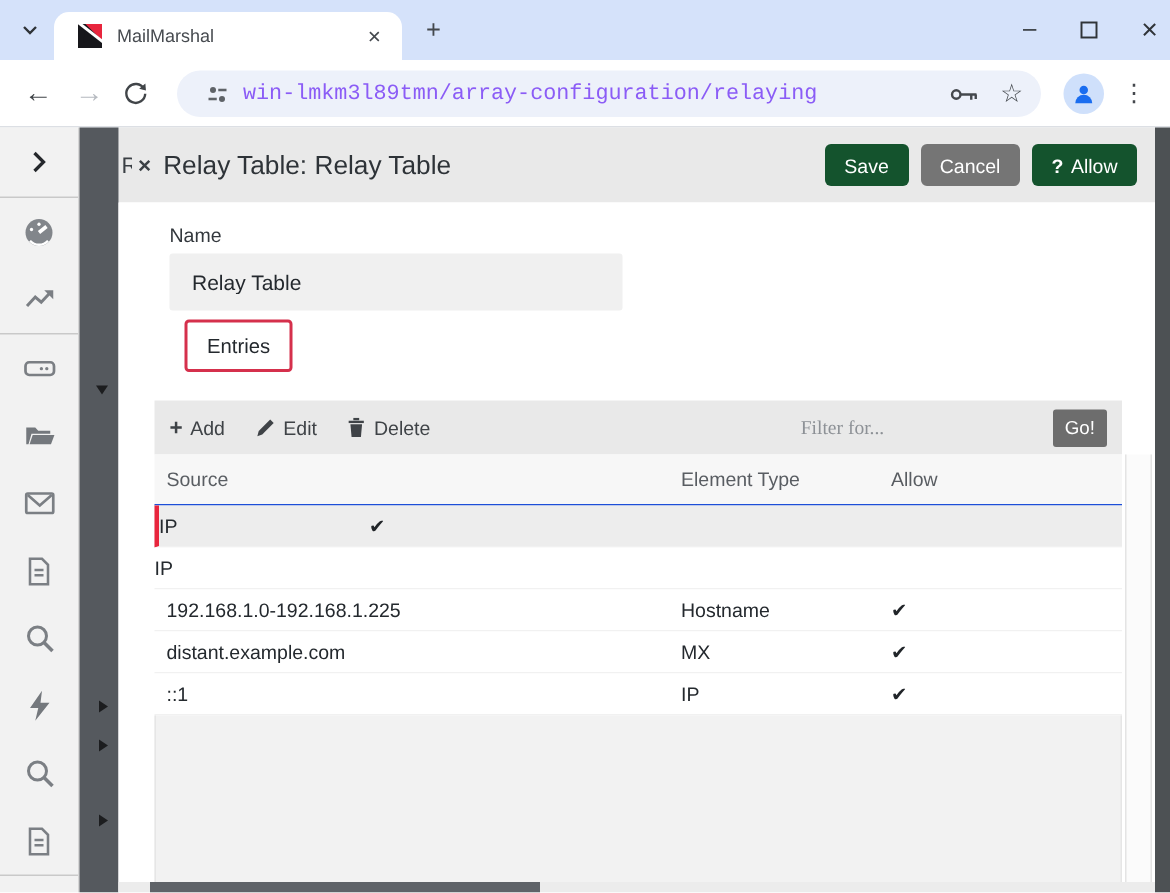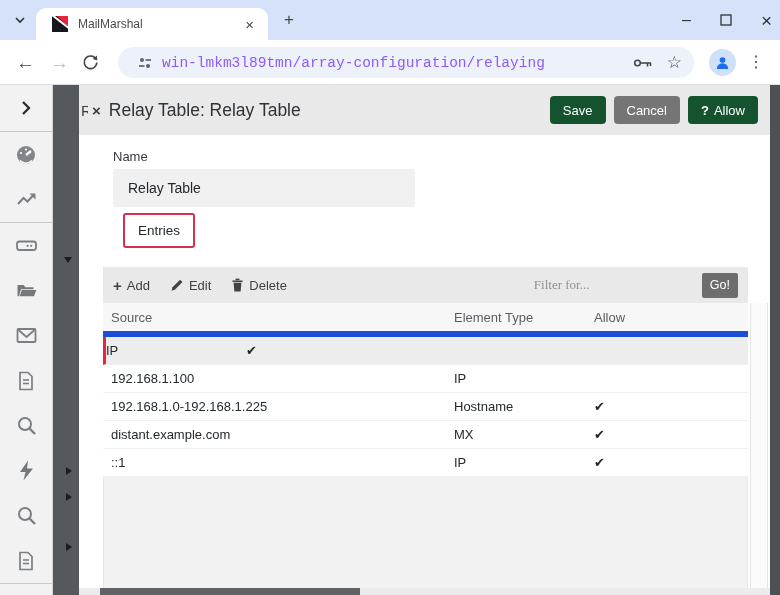--- a/index.html
+++ b/index.html
@@ -79,21 +79,21 @@
   .tbtn { display:flex; align-items:center; gap:5px; font-size:13px; color:#3f4347; cursor:pointer; margin-right:20px; }
   .tbtn .plus { font-size:15px; font-weight:bold; color:#3f4347; line-height:1; }
   .filter-input { margin-left:auto; width:160px; background:transparent; border:none; font-size:13px;
     color:#3f4347; font-family:Liberation Serif, serif; }
   .filter-input::placeholder { color:#8d9196; }
   .go-btn { background:#6d6d6d; color:#fff; border:none; border-radius:2px; font-size:12.5px;
     height:25px; padding:0 8px; margin-left:8px; cursor:pointer; font-family:"Liberation Sans", sans-serif; }
 
   .grid { position:absolute; left:24px; top:168px; width:645px; }
   .ghead { display:flex; height:34px; align-items:center; background:#f7f7f7;
-    border-bottom:6px solid #1d4ed8; color:#595d62; font-size:13px; }
+    border-bottom:1px solid #1d4ed8; color:#595d62; font-size:13px; }
   .grow { display:flex; height:28px; align-items:center; background:#fff; border-bottom:1px solid #f1f1f1;
     font-size:13px; color:#24292e; cursor:pointer; }
   .grow.selected { background:#ededed; border-left:3px solid #e8253d; }
   .c-src { width:351px; padding-left:8px; }
   .grow.selected .c-src { padding-left:5px; }
   .c-type { width:140px; }
   .c-allow { flex:1; }
   .check { font-size:13px; color:#212529; }
 
   .grid-empty { position:absolute; left:24px; top:342px; width:645px; height:111px; background:#f2f2f2;
@@ -302,21 +302,20 @@
           <div class="ghead">
             <div class="c-src">Source</div>
             <div class="c-type">Element Type</div>
             <div class="c-allow">Allow</div>
           </div>
           <div class="grow selected">
             <div class="c-type">IP</div>
             <div class="c-allow check">✔</div>
           </div>
           <div class="grow">
-            <div class="c-src">192.168.1.100</div>
             <div class="c-type">IP</div>
             <div class="c-allow check"></div>
           </div>
           <div class="grow">
             <div class="c-src">192.168.1.0-192.168.1.225</div>
             <div class="c-type">Hostname</div>
             <div class="c-allow check">✔</div>
           </div>
           <div class="grow">
             <div class="c-src">distant.example.com</div>

